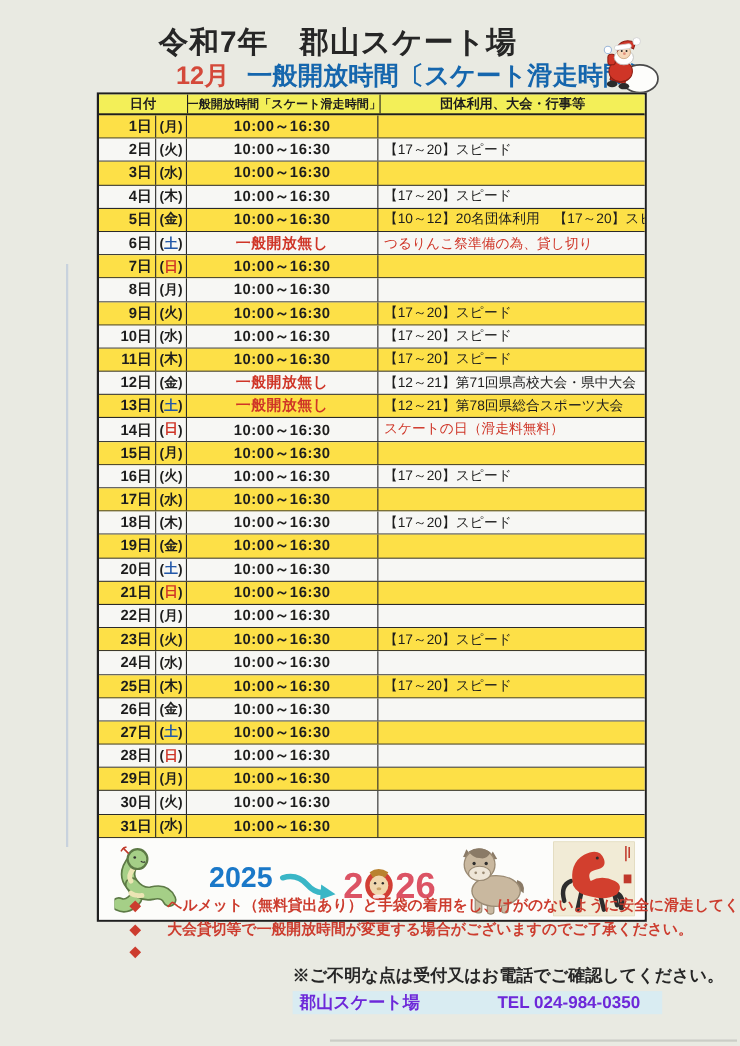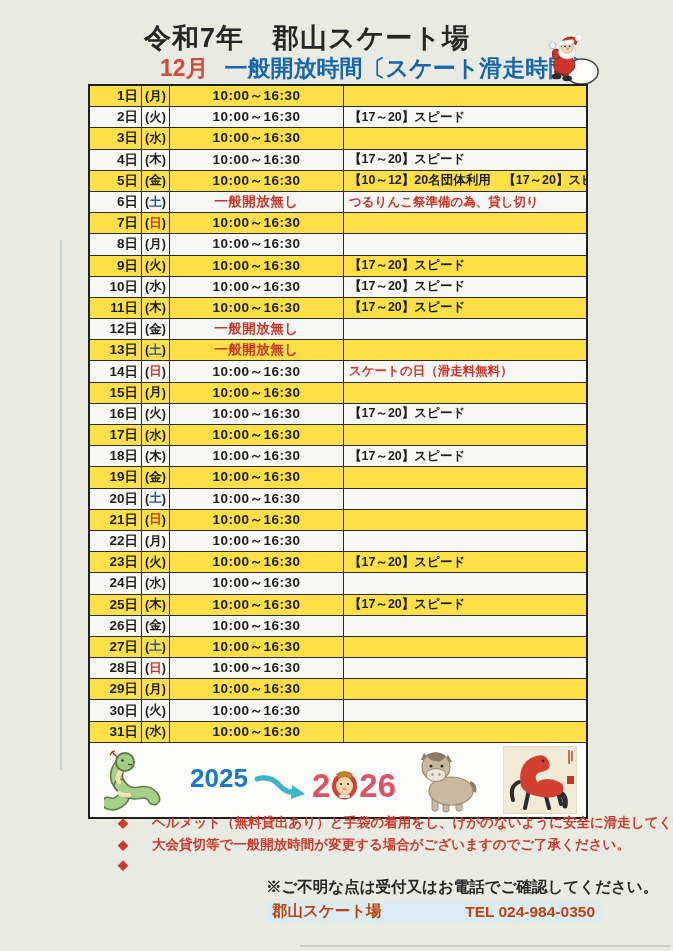--- a/index.html
+++ b/index.html
@@ -23,40 +23,40 @@
   .thead{display:flex;height:17px;background:#f3ef58;border-bottom:2px solid #1f1f1f;font-weight:bold;color:#1d1d1d;}
   .thead .hc1{flex:0 0 80px;border-right:1px solid #1f1f1f;display:flex;align-items:center;justify-content:center;font-size:12px;}
   .thead .hc2{flex:0 0 174px;border-right:1px solid #1f1f1f;display:flex;align-items:center;justify-content:center;font-size:11px;white-space:nowrap;overflow:hidden;}
   .thead .hc3{flex:1;display:flex;align-items:center;justify-content:center;font-size:12px;white-space:nowrap;overflow:hidden;}
   .trow{display:flex;height:20.2px;border-bottom:1px solid #2a2a2a;background:#fde047;}
   .trow:nth-child(even){background:#f7f7f4;}
   .c{display:flex;align-items:center;box-sizing:border-box;overflow:hidden;white-space:nowrap;}
   .cd{flex:0 0 52px;border-right:1px solid #2a2a2a;justify-content:flex-end;padding-right:3px;font-size:13.5px;font-weight:bold;color:#1d1d1d;}
   .cw{flex:0 0 28px;border-right:1px solid #2a2a2a;justify-content:center;font-size:12.5px;font-weight:bold;color:#1d1d1d;}
   .ch{flex:0 0 174px;border-right:1px solid #2a2a2a;justify-content:center;font-size:13.5px;font-weight:bold;letter-spacing:.5px;}
-  .cg{flex:1;justify-content:flex-start;padding-left:5px;font-size:12.5px;font-weight:bold;}
+  .cg{flex:1;justify-content:flex-start;padding-left:5px;font-size:12.5px;font-weight:normal;}
 
   
   .gfx{position:relative;height:74px;background:#fcfcfa;padding-left:11px;}
   .gfx-snake{position:absolute;left:14px;top:6px;}
   .gfx-2025{position:absolute;left:100px;top:20px;font-size:26px;font-weight:800;color:#1a78c8;}
   .gfx-arrow{position:absolute;left:164px;top:30px;}
   .gfx-2026{position:absolute;left:222px;top:26px;display:flex;align-items:center;font-size:33px;font-weight:800;color:#dc5364;line-height:1;}
   .gfx-horse{position:absolute;left:320px;top:4px;}
   .gfx-card{position:absolute;left:413px;top:3px;}
 
   
   .notes{position:absolute;left:118px;top:814px;color:#cc3c2e;font-size:13.5px;font-weight:bold;}
   .note-line{display:flex;align-items:baseline;margin-bottom:3.5px;white-space:nowrap;}
   .note-bullet{width:34px;font-size:13px;}
 
   
   .contact{position:absolute;left:266px;top:877px;width:336px;}
   .contact-note{font-size:15.5px;font-weight:bold;color:#262626;white-space:nowrap;margin-bottom:3px;}
-  .contact-line{display:flex;justify-content:space-between;align-items:center;height:21px;padding:0 7px 0 6px;font-size:15.5px;font-weight:bold;color:#c2410c;white-space:nowrap;}
+  .contact-line{display:flex;justify-content:space-between;align-items:center;height:21px;padding:0 20px 0 6px;font-size:15.5px;font-weight:bold;color:#6d28d9;white-space:nowrap;}
   .bg-blue{background:#d9ecf2;}
   .bg-cream{background:#efe8d2;}
 </style>
 </head>
 <body>
 
 <div class="page">
 
   <div class="scan-line-left"></div>
   <div class="scan-line-bottom"></div>
@@ -84,20 +84,25 @@
       <circle cx="25" cy="21" r=".9" fill="#222"></circle>
       <circle cx="29.5" cy="21" r=".9" fill="#222"></circle>
       <circle cx="27.5" cy="23.5" r="1.3" fill="#e2907c"></circle>
       <path d="M20 18 Q26 8 38 13 L36 19 Q28 14 21 21 Z" fill="#cf3527" stroke="#8c1f14" stroke-width="1"></path>
       <rect x="18" y="15" width="16" height="4.5" rx="2.2" fill="#fff" stroke="#cfcfcf" stroke-width=".7" transform="rotate(-8 26 17)"></rect>
       <circle cx="39" cy="12" r="3.6" fill="#fff" stroke="#cfcfcf" stroke-width=".8"></circle>
     </svg>
   </div>
 
   <div class="cal">
+    <div class="thead">
+      <div class="hc1">日付</div>
+      <div class="hc2">一般開放時間「スケート滑走時間」</div>
+      <div class="hc3">団体利用、大会・行事等</div>
+    </div>
 
     <div id="tbody">
         <div class="trow">
           <div class="c cd">1日</div>
           <div class="c cw">(<span style="color: rgb(29, 29, 29);">月</span>)</div>
           <div class="c ch" style="color: rgb(29, 29, 29);">10:00～16:30</div>
           <div class="c cg" style="color: rgb(29, 29, 29);"></div>
         </div>
         <div class="trow">
           <div class="c cd">2日</div>
@@ -156,25 +161,27 @@
         <div class="trow">
           <div class="c cd">11日</div>
           <div class="c cw">(<span style="color: rgb(29, 29, 29);">木</span>)</div>
           <div class="c ch" style="color: rgb(29, 29, 29);">10:00～16:30</div>
           <div class="c cg" style="color: rgb(29, 29, 29);">【17～20】スピード</div>
         </div>
         <div class="trow">
           <div class="c cd">12日</div>
           <div class="c cw">(<span style="color: rgb(29, 29, 29);">金</span>)</div>
           <div class="c ch" style="color: rgb(207, 53, 39);">一般開放無し</div>
+          <div class="c cg" style="color: rgb(29, 29, 29);">【12～21】第71回県高校大会・県中大会</div>
         </div>
         <div class="trow">
           <div class="c cd">13日</div>
           <div class="c cw">(<span style="color: rgb(34, 87, 168);">土</span>)</div>
           <div class="c ch" style="color: rgb(207, 53, 39);">一般開放無し</div>
+          <div class="c cg" style="color: rgb(29, 29, 29);">【12～21】第78回県総合スポーツ大会</div>
         </div>
         <div class="trow">
           <div class="c cd">14日</div>
           <div class="c cw">(<span style="color: rgb(207, 53, 39);">日</span>)</div>
           <div class="c ch" style="color: rgb(29, 29, 29);">10:00～16:30</div>
           <div class="c cg" style="color: rgb(207, 53, 39);">スケートの日（滑走料無料）</div>
         </div>
         <div class="trow">
           <div class="c cd">15日</div>
           <div class="c cw">(<span style="color: rgb(29, 29, 29);">月</span>)</div>

